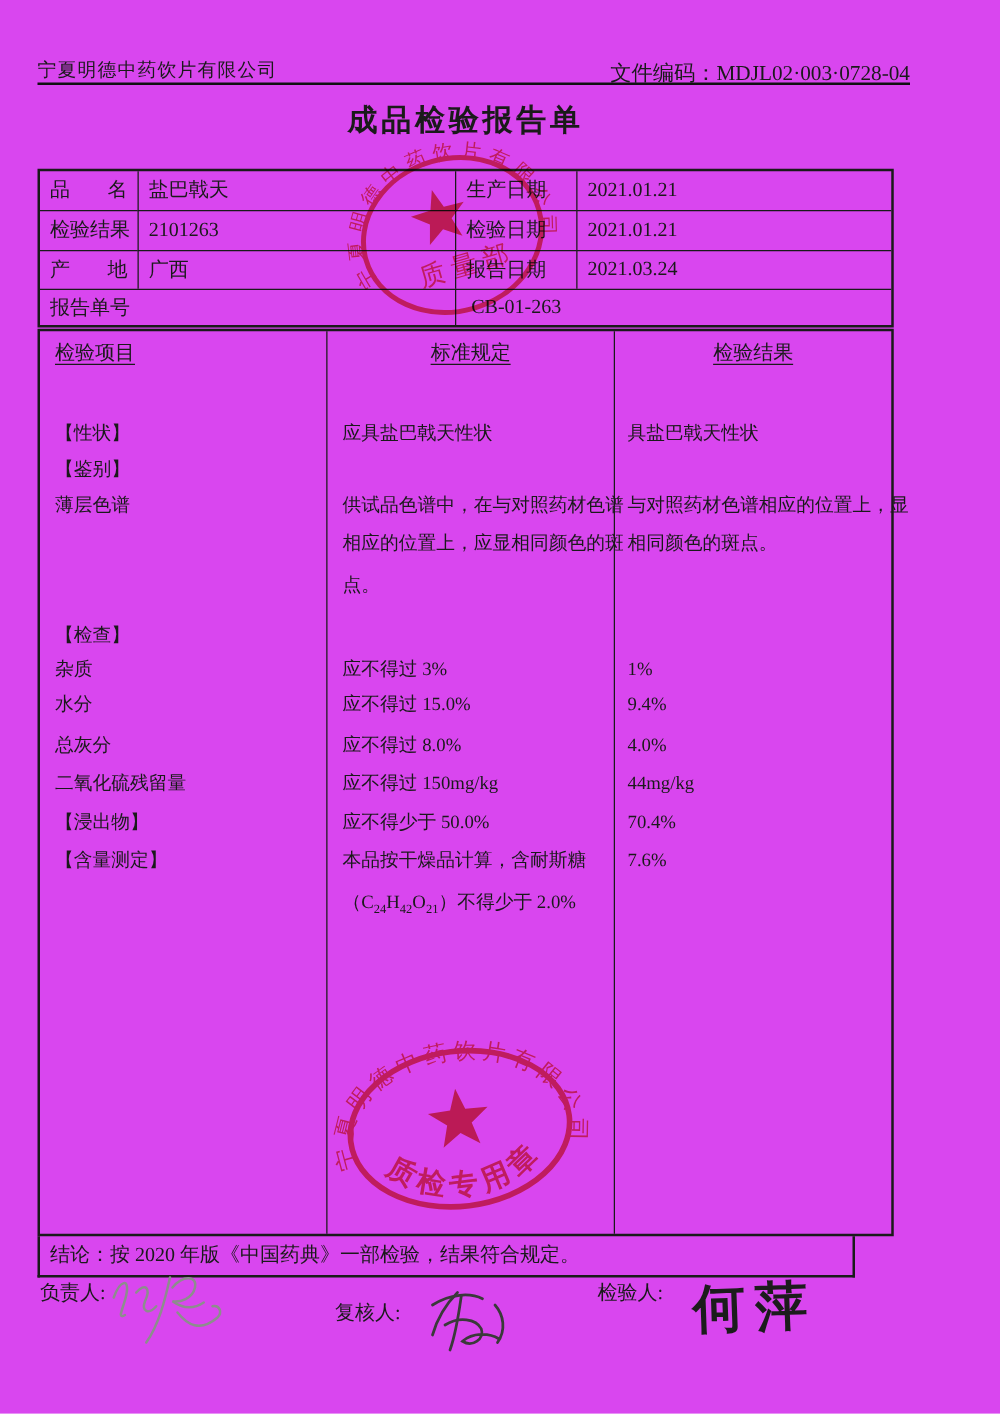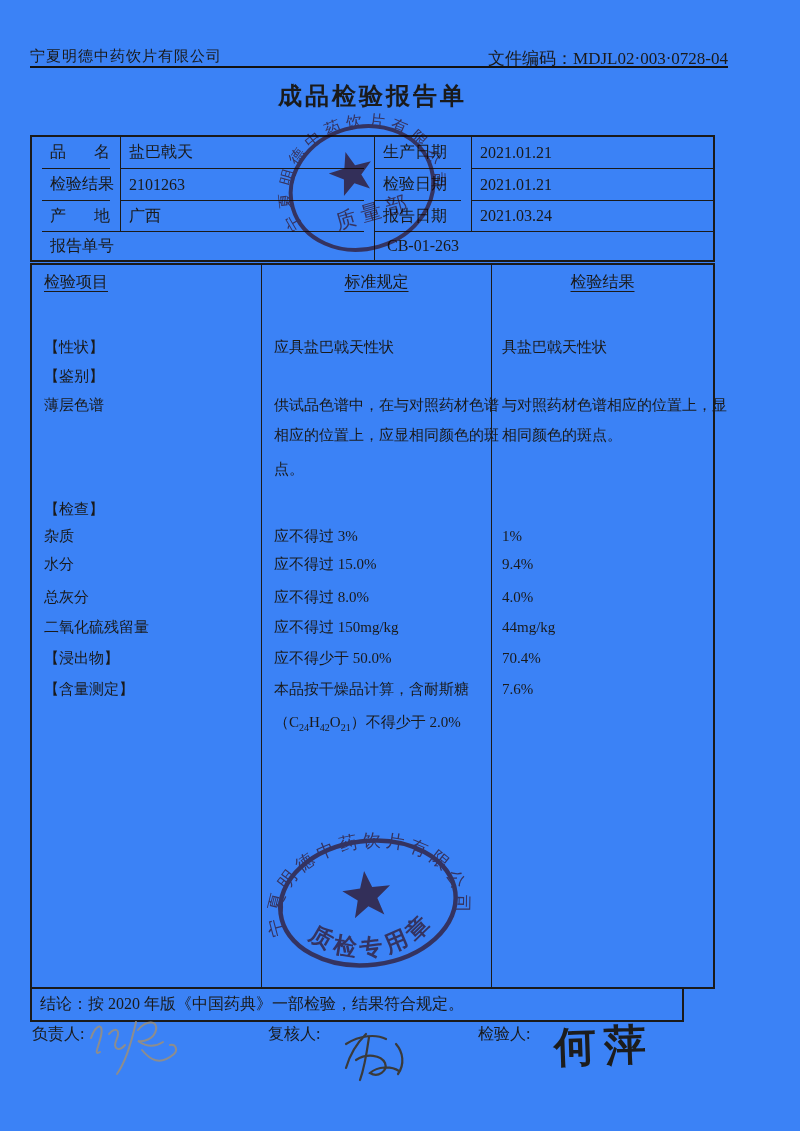--- a/index.html
+++ b/index.html
@@ -1,30 +1,30 @@
 <!DOCTYPE html>
 <html><head>
 <meta charset="utf-8">
 <style>
   * { margin:0; padding:0; box-sizing:border-box; }
   body { background:#ffffff; font-family:"Liberation Serif","DejaVu Serif",serif; color:#1a1a1a; }
-  .page { position:relative; width:800px; height:1131px; background:#3b82f6; overflow:hidden; }
+  .page { position:relative; width:800px; height:1131px; background:#d946ef; overflow:hidden; }
 
   
   .company { position:absolute; left:30px; top:47px; font-size:15px; letter-spacing:1px; }
   .doc-code { position:absolute; right:72px; top:47px; font-size:17px; }
   .header-rule { position:absolute; left:30px; top:66px; width:698px; height:2px; background:#111; }
   .title { position:absolute; left:30px; top:80px; width:685px; text-align:center;
            font-size:24px; font-weight:bold; letter-spacing:3px; }
 
   
   .info-table { position:absolute; left:30px; top:135px; width:685px; border:2px solid #1a1a1a;
                 display:grid; grid-template-columns:78px 254px 97px 252px;
                 grid-template-rows:31px 32px 31px 29px; font-size:16px; }
-  .info-table .cell { display:flex; align-items:center; padding-left:8px; white-space:nowrap; overflow:visible;margin-left:10px; }
+  .info-table .cell { display:flex; align-items:center; padding-left:8px; white-space:nowrap; overflow:visible; }
   .info-table .bl { border-left:1px solid #1a1a1a; }
   .info-table .bt { border-top:1px solid #1a1a1a; }
   .jlabel { display:inline-block; width:62px; text-align:justify; text-align-last:justify; }
   .span2a { grid-column:1/3; }
   .span2b { grid-column:3/5; }
 
   
   .main-table { position:absolute; left:30px; top:263px; width:685px; height:726px;
                 border:2px solid #1a1a1a; font-size:15px; }
   .vdiv { position:absolute; top:0; bottom:0; width:1px; background:#1a1a1a; }
@@ -36,21 +36,21 @@
   .c { position:absolute; line-height:20px; white-space:nowrap; }
   .c1 { left:12px; } .c2 { left:242px; } .c3 { left:470px; }
   .c2 span, .c2 sub { white-space:nowrap; }
   sub.fsub { font-size:10px; line-height:0; }
 
   
   .conclusion { position:absolute; left:30px; top:989px; width:654px; height:33px;
                 border:2px solid #1a1a1a; border-top:none; display:flex; align-items:center;
                 padding-left:8px; font-size:16px; }
   .sig-label { position:absolute; top:1024px; font-size:16px; white-space:nowrap; }
-  .sl1 { left:32px; } .sl2 { left:268px; } .sl3 { left:478px; }
+  .sl1 { left:32px; } .sl2 { left:268px;margin-top:16px; } .sl3 { left:478px; }
   .sig-svg { position:absolute; }
 
   
   .stamp { position:absolute; mix-blend-mode:multiply; opacity:.9; }
 </style>
 </head>
 <body>
 
 <div class="page">
 

